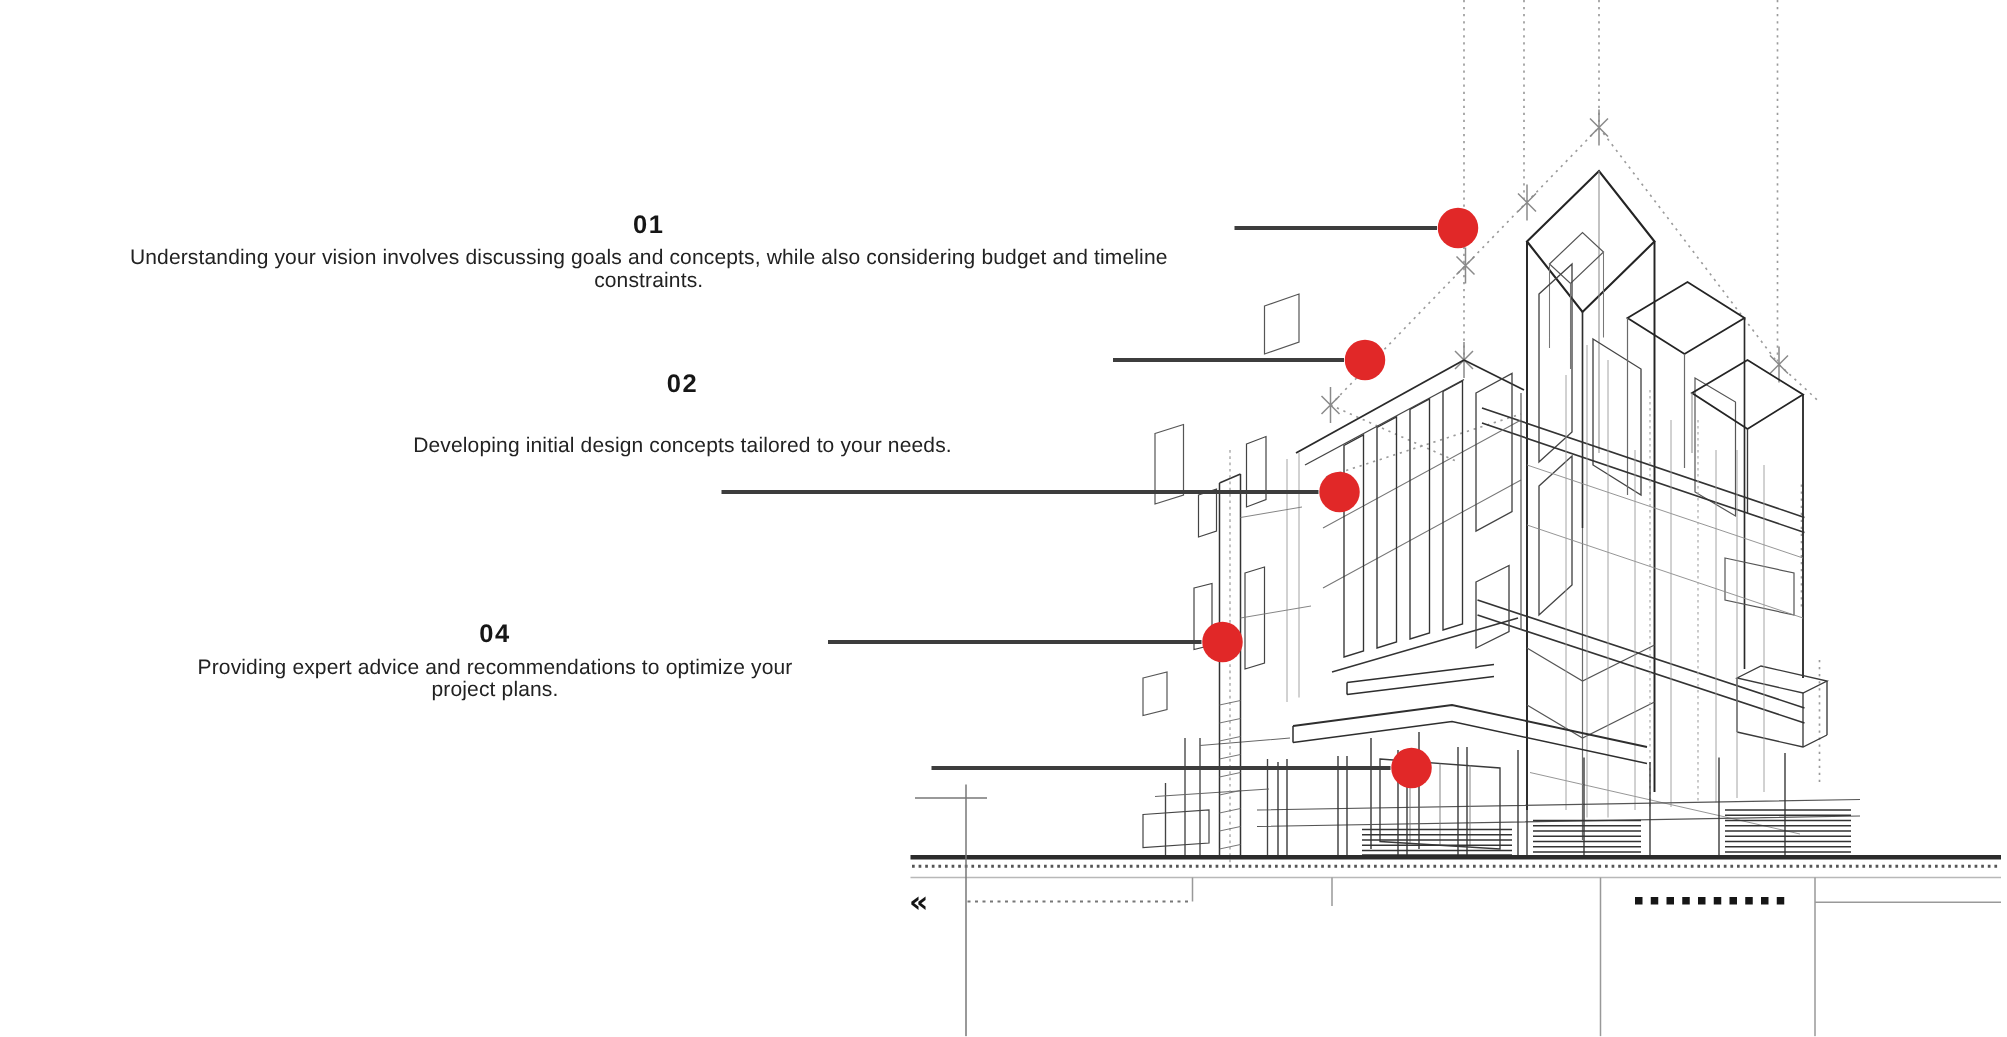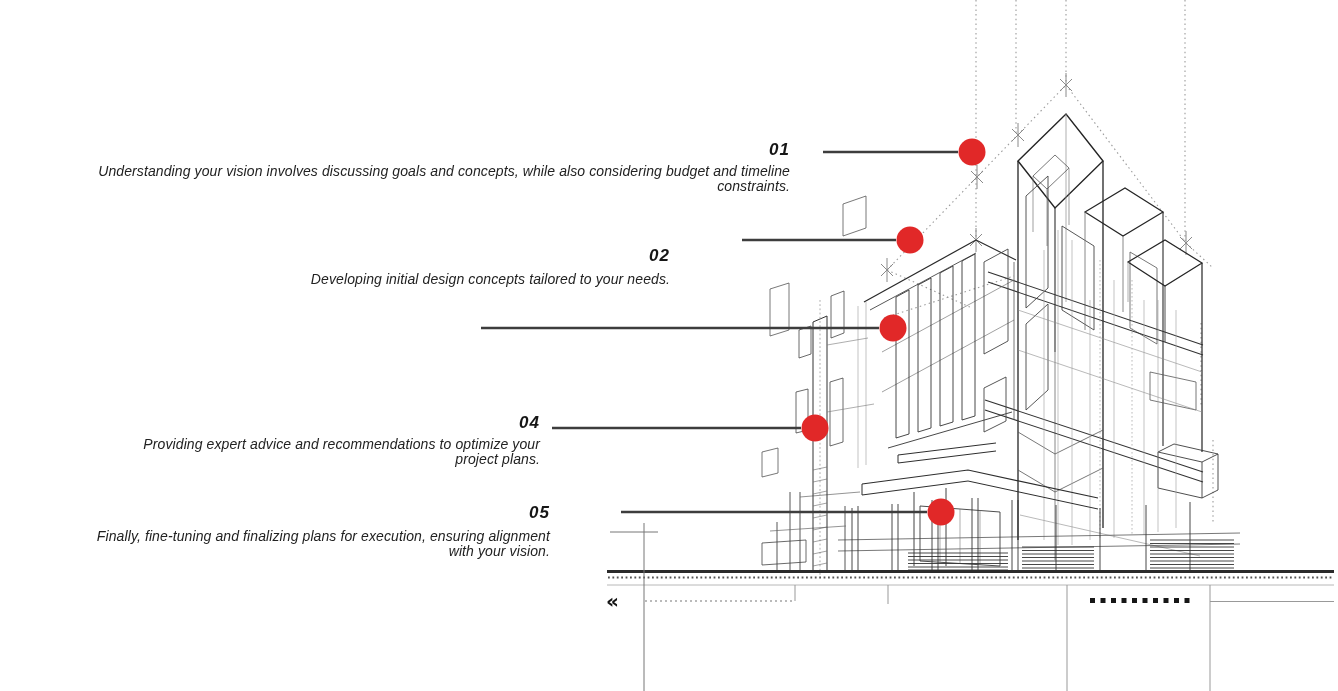--- a/index.html
+++ b/index.html
@@ -5,34 +5,34 @@
   html,body{margin:0;padding:0;background:#ffffff;}
   .canvas{
     position:relative;
     width:1338px;height:691px;
     background:#ffffff;
     overflow:hidden;
     font-family:"Liberation Sans", sans-serif;
     color:#1e1e1e;
   }
   .art{position:absolute;left:0;top:0;width:1338px;height:691px;}
-  .step{position:absolute;text-align:right;font-style:italic;}
+  .step{position:absolute;text-align:center;}
   .step-number{
     font-size:17px;font-weight:700;letter-spacing:1px;color:#161616;
     line-height:20px;margin-bottom:4px;
   }
   .step-desc{
     font-size:14px;line-height:14.5px;color:#222222;
     letter-spacing:0.1px;
   }
   
   .step-1{right:548px;top:140px;width:715px;}
   .step-1 .step-desc{margin-top:3px;}
   .step-2{right:668px;top:246px;width:430px;}
-  .step-2 .step-desc{margin-top:6px;}
+  .step-2 .step-desc{margin-top:23px;}
   .step-3{right:903px;top:314px;width:345px;}
   .step-3 .step-desc{margin-top:4px;}
   .step-4{right:798px;top:413px;width:420px;}
   .step-4 .step-desc{margin-top:4px;}
   .step-5{right:788px;top:503px;width:478px;}
   .step-5 .step-desc{margin-top:6px;}
   .chevrons{
     position:absolute;left:606px;top:589px;
     font-size:20px;font-weight:900;color:#141414;letter-spacing:-2px;
     font-family:"DejaVu Sans", sans-serif;
@@ -219,20 +219,16 @@
   </div>
 
   <div class="step step-3">
   </div>
 
   <div class="step step-4">
     <div class="step-number">04</div>
     <div class="step-desc">Providing expert advice and recommendations to optimize your project plans.</div>
   </div>
 
-  <div class="step step-5">
-    <div class="step-number">05</div>
-    <div class="step-desc">Finally, fine-tuning and finalizing plans for execution, ensuring alignment with your vision.</div>
-  </div>
 
   <div class="chevrons">«</div>
 
 </div>
 
 </body></html>

